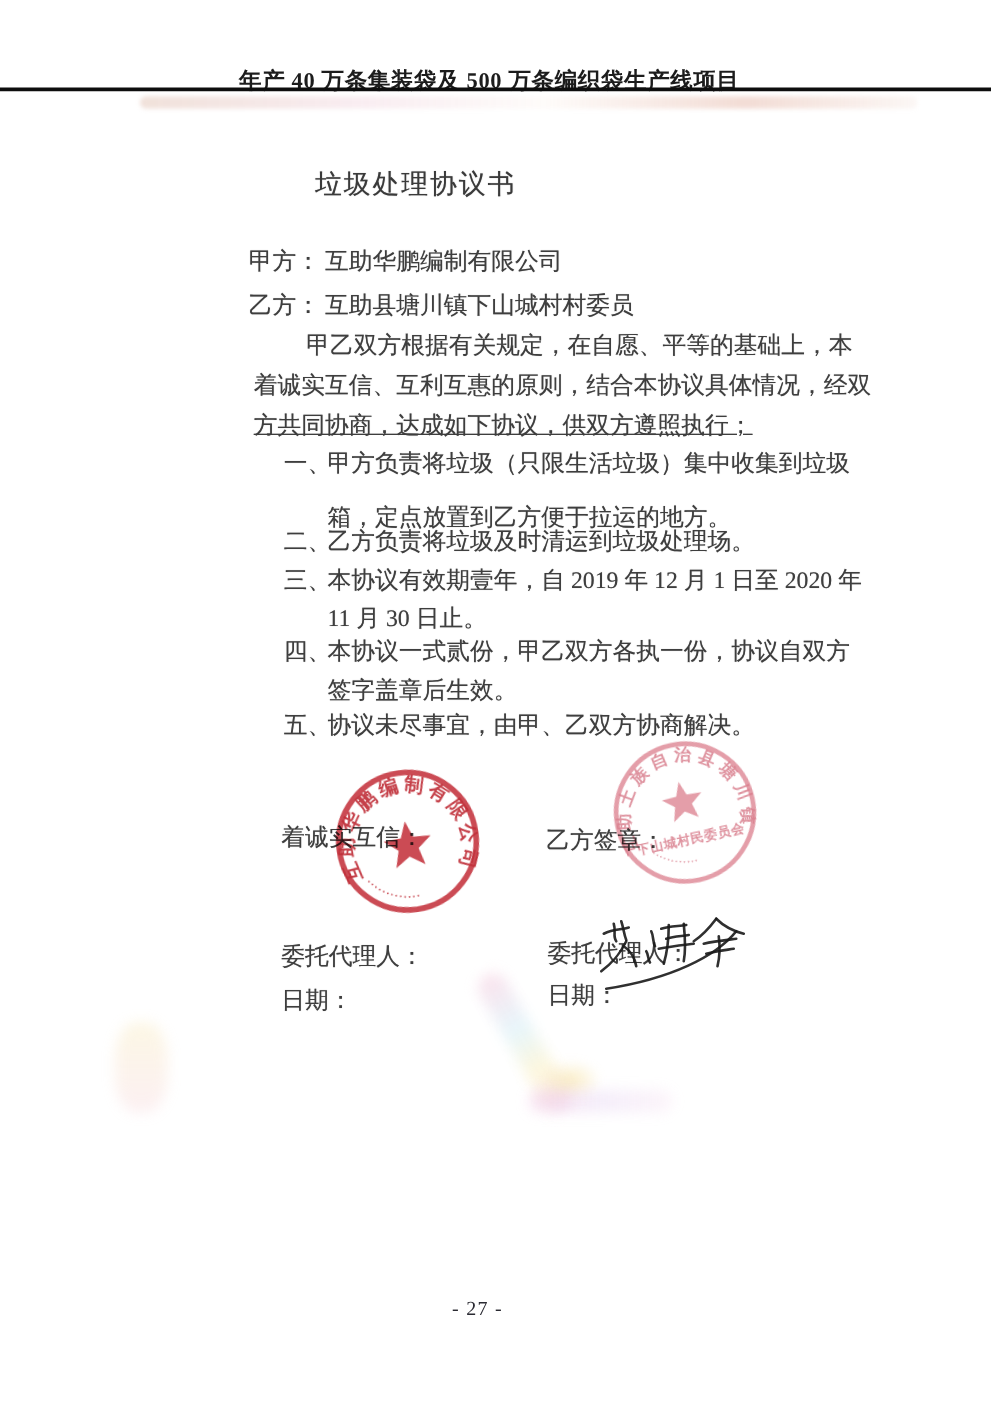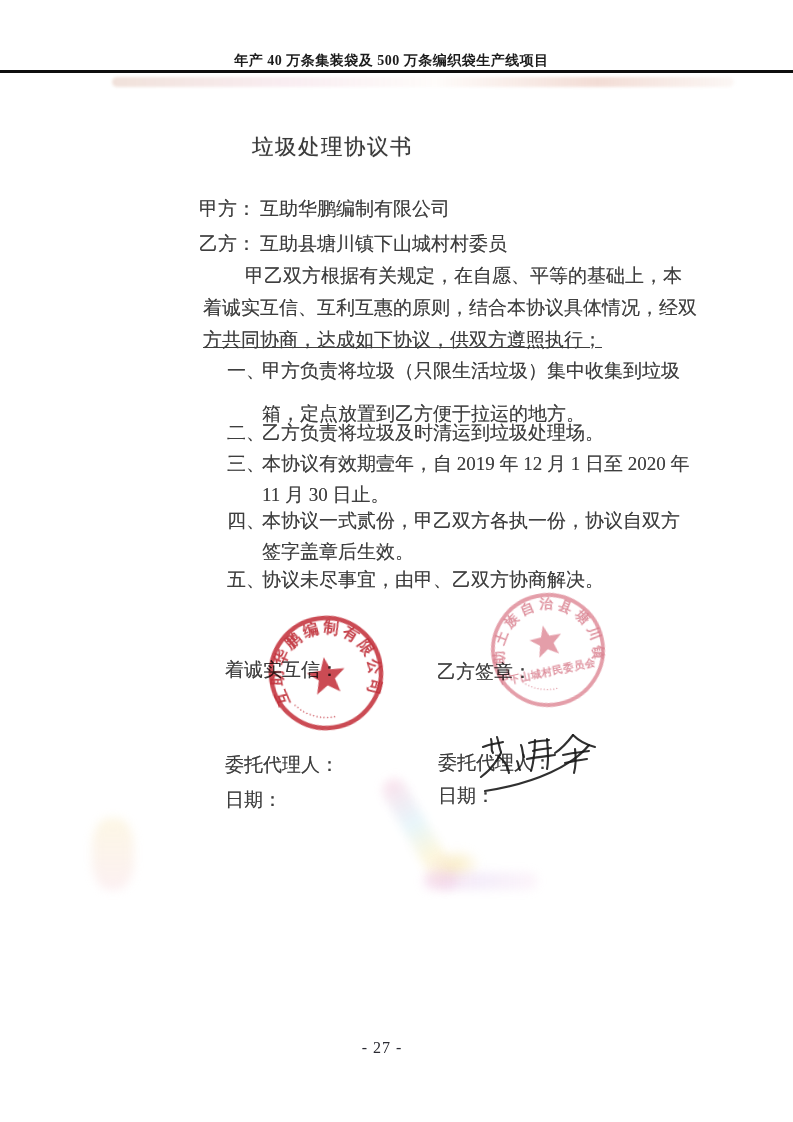--- a/index.html
+++ b/index.html
@@ -5,21 +5,21 @@
   html,body{margin:0;padding:0;}
   body{
     width:793px;height:1122px;position:relative;background:#ffffff;
     font-family:"Liberation Serif","DejaVu Serif",serif;
     overflow:hidden;
   }
   .abs{position:absolute;}
   
   .header-title{
     top:52px;left:0;width:783px;text-align:center;
-    font-size:14px;font-weight:600;color:#1c1c1c;letter-spacing:.5px;
+    font-size:18px;font-weight:600;color:#1c1c1c;letter-spacing:.5px;
   }
   .header-rule{top:70px;left:0;width:793px;height:2.5px;background:#0e0e0e;}
   
   .art{pointer-events:none;}
   .art-topband{
     top:77px;left:112px;width:622px;height:10px;border-radius:5px;
     background:linear-gradient(90deg,
       rgba(214,170,150,.35), rgba(233,190,205,.28) 28%,
       rgba(250,236,226,.18) 52%, rgba(224,168,150,.40) 78%,
       rgba(240,220,210,.22));

